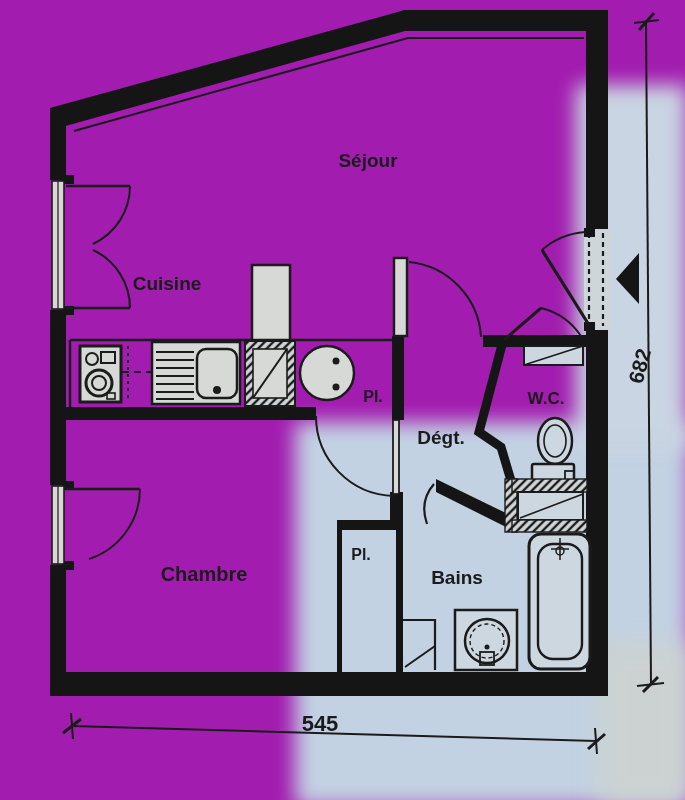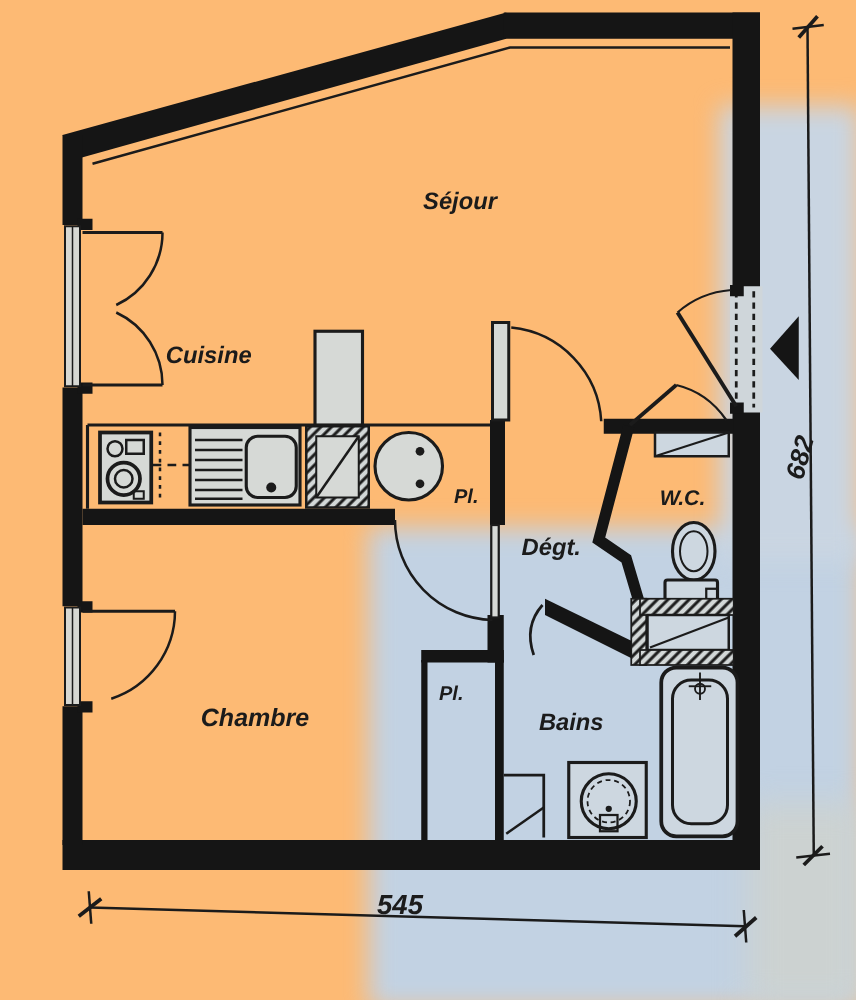--- a/index.html
+++ b/index.html
@@ -1,22 +1,21 @@
 <!DOCTYPE html>
 <html><head>
 <meta charset="utf-8">
 <style>
   html,body{margin:0;padding:0;background:#b9bdb9;}
   .page{
     position:relative;
     width:685px;height:800px;
     overflow:hidden;
-    background:#fdba74;
+    background:#a21caf;
     font-family:"Liberation Sans", sans-serif;
-    font-style:italic;
   }
   .bg{position:absolute;pointer-events:none;}
   .bg-blue-a{left:295px;top:422px;width:395px;height:385px;background:#c2d2e3;filter:blur(10px);}
   .bg-blue-b{left:576px;top:85px;width:112px;height:365px;background:#c9d5e2;filter:blur(10px);}
   .bg-gray-c{left:598px;top:642px;width:92px;height:162px;background:#ccd2d1;filter:blur(12px);}
   svg{position:absolute;left:0;top:0;}
   text{
     font-family:"Liberation Sans", sans-serif;
     font-weight:700;
     fill:#1b1b1b;

